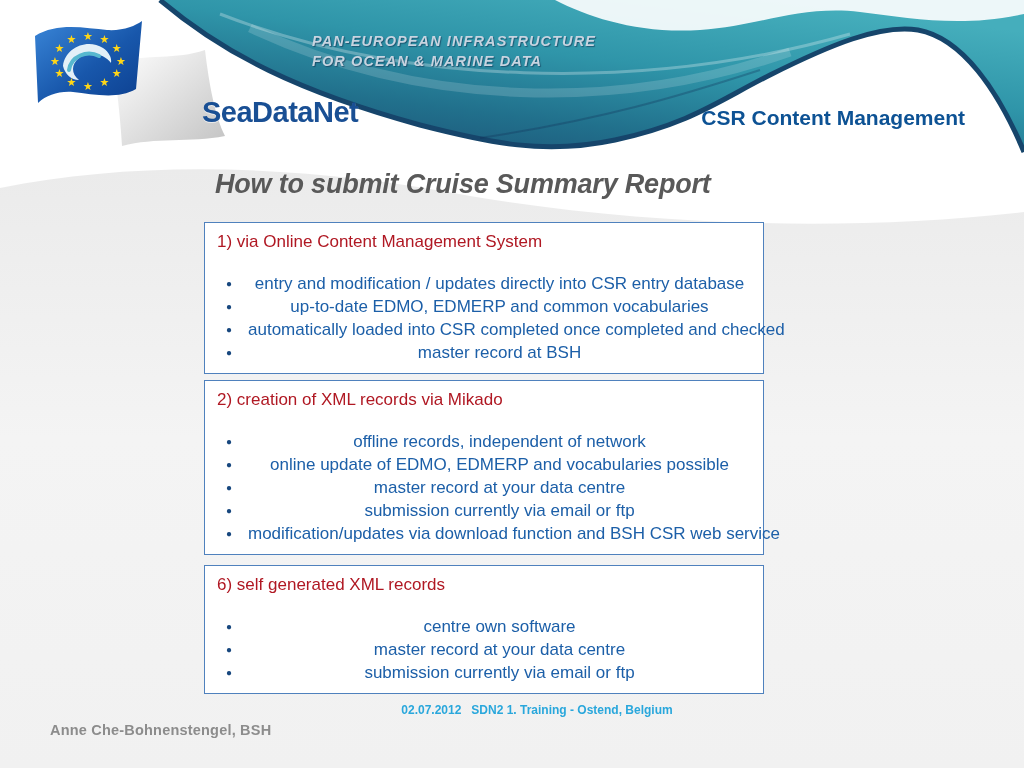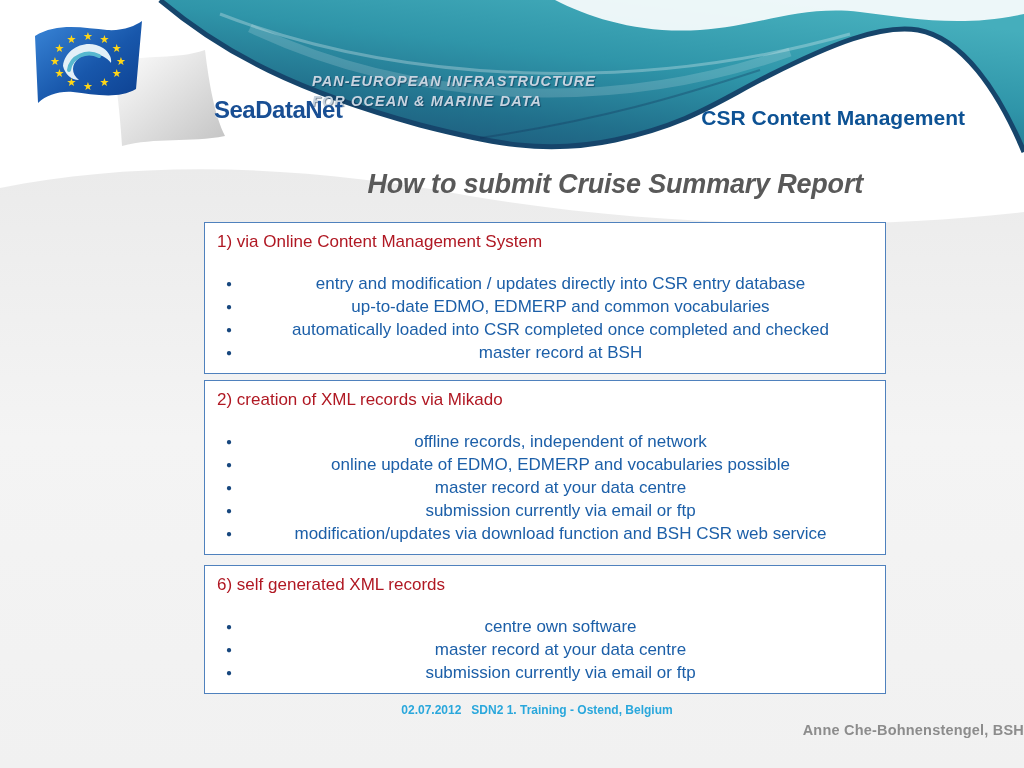--- a/index.html
+++ b/index.html
@@ -9,41 +9,39 @@
   }
   svg.bg-hill, svg.wave-banner { position:absolute; left:0; top:0; display:block; }
   svg.logo-art { position:absolute; left:25px; top:14px; display:block; }
 
   .banner-tagline {
     position:absolute; left:312px; top:31px;
     color:#c7d4e0; font-size:14.5px; font-weight:bold; font-style:italic;
     letter-spacing:1.1px; line-height:20px;
     text-shadow:1px 1px 1px rgba(14,42,72,.55);
     white-space:nowrap;
-    margin-top:40px;
   }
   .logo-wordmark {
     position:absolute; left:202px; top:96px;
-    font-size:24px; font-weight:bold; letter-spacing:-0.5px;
+    font-size:29px; font-weight:bold; letter-spacing:-0.5px;
     color:var(--logo-blue,#194f94);
     text-shadow:0 1px 0 rgba(255,255,255,.6);
-    margin-left:12px;
   }
   .banner-subtitle {
     position:absolute; right:59px; top:106px;
     font-size:21px; font-weight:bold; color:var(--subtitle-blue,#0d5294);
     white-space:nowrap;
   }
   .page-title {
-    position:absolute; left:198px; top:169px; width:665px; text-align:right;
+    position:absolute; left:215px; top:169px; width:665px; text-align:left;
     font-size:27px; font-weight:bold; font-style:italic;
     color:var(--title-gray,#595959); letter-spacing:-0.2px; white-space:nowrap;
   }
   .method-box {
-    position:absolute; left:204px; width:682px; box-sizing:border-box;
+    position:absolute; left:204px; width:560px; box-sizing:border-box;
     background:#ffffff; border:1.5px solid var(--box-border,#4f81bd);
     padding:8px 12px 9px 12px;
   }
   .method-box h2 {
     margin:0 0 20px 0; font-size:17px; font-weight:normal;
     color:var(--heading-red,#b01823); line-height:21px; white-space:nowrap;
   }
   .method-box ul { margin:0; padding:0; list-style:none;text-align:center; }
   .method-box li {
     position:relative; padding-left:31px;
@@ -53,21 +51,21 @@
   .method-box li::before {
     content:"●"; position:absolute; left:9px; top:0;
     font-size:10px; line-height:23px; color:#17477e;
   }
   .footer-event {
     position:absolute; left:50px; top:703px; width:974px; text-align:center;
     font-size:12px; font-weight:bold; color:var(--footer-cyan,#29a7dc);
     white-space:pre;
   }
   .footer-author {
-    position:absolute; left:50px; top:722px; width:974px; text-align:right;
+    position:absolute; left:50px; top:722px; width:974px; text-align:left;
     font-size:14.5px; font-weight:bold; color:var(--footer-gray,#8c8c8c);
     letter-spacing:0.2px;
   }
 </style>
 </head>
 <body>
 
 <div class="slide">
 
   <svg class="bg-hill" width="1024" height="768" viewBox="0 0 1024 768" aria-hidden="true">

